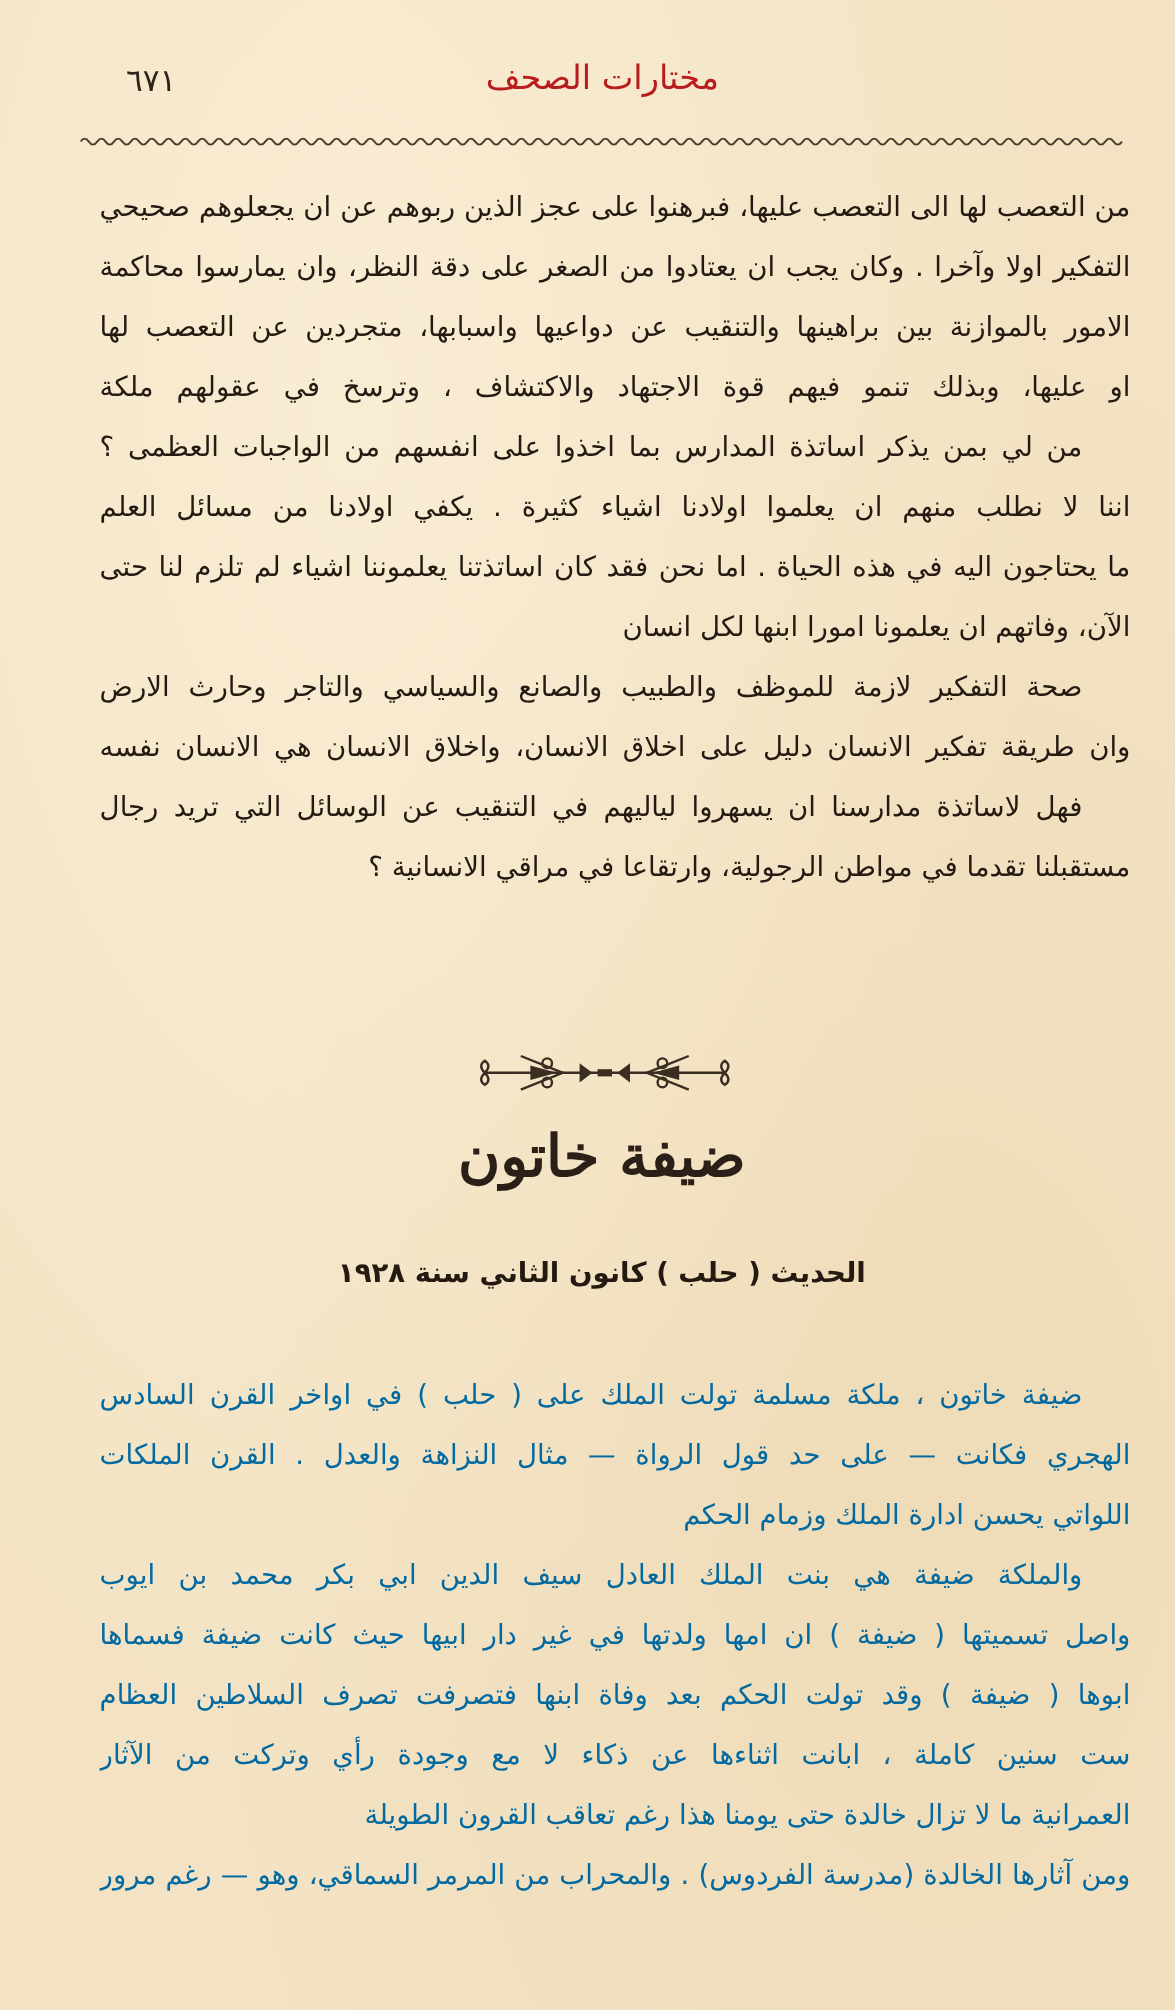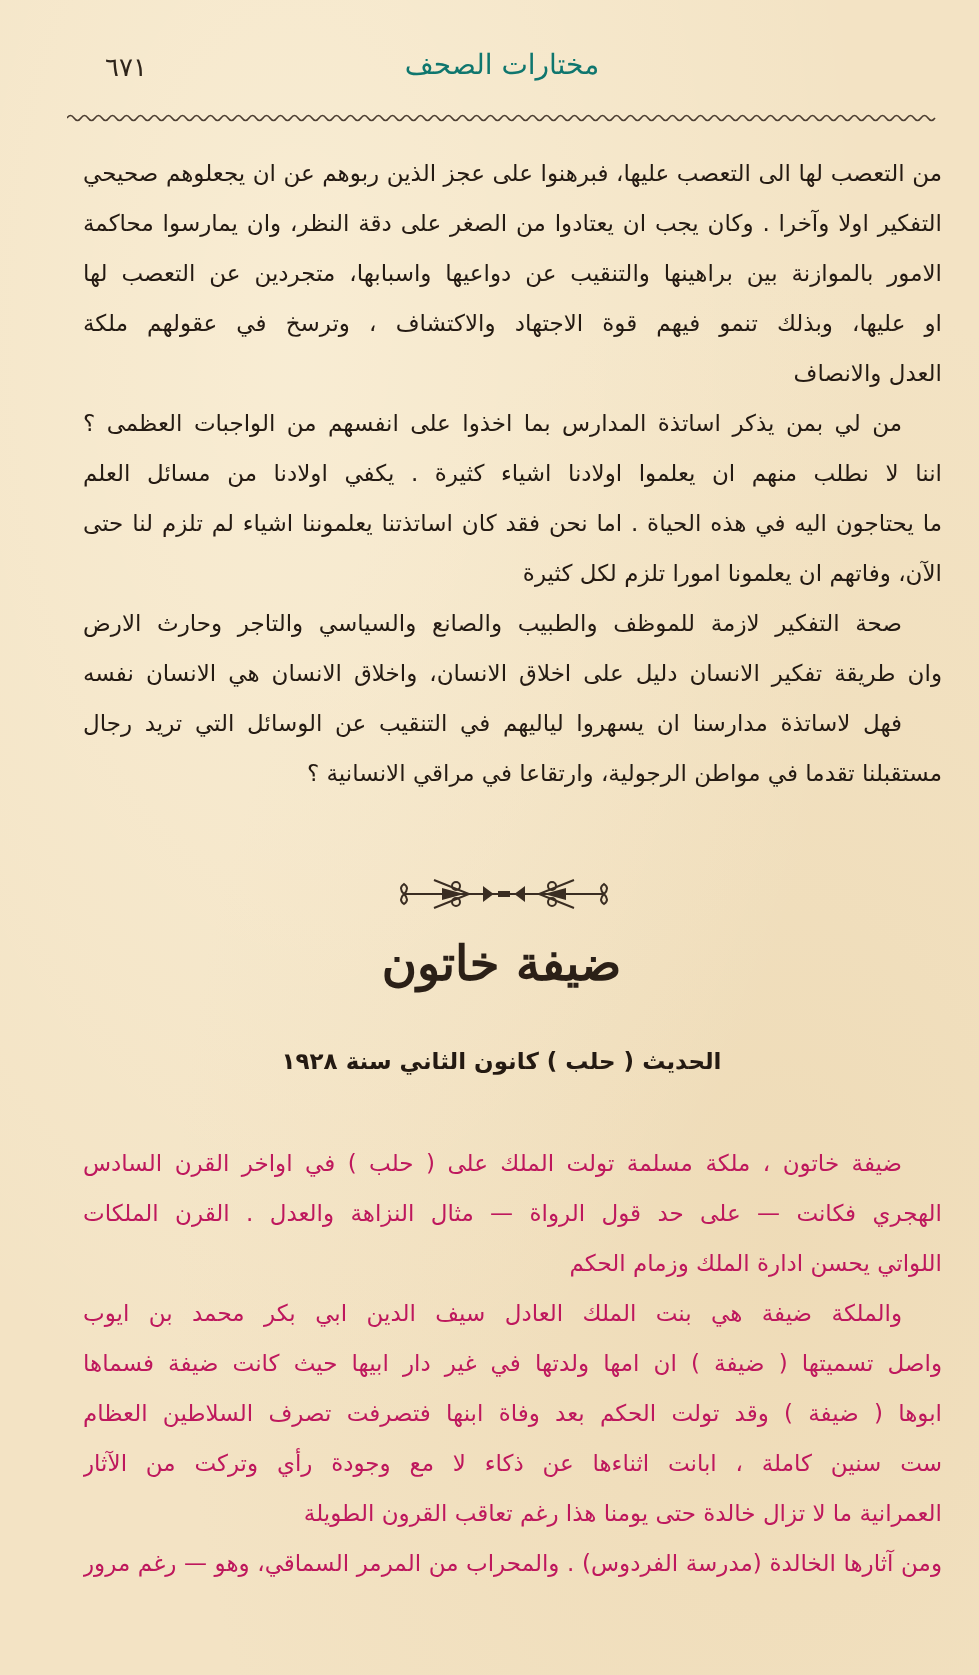--- a/index.html
+++ b/index.html
@@ -39,21 +39,21 @@
       color: #2e241a;
       direction: rtl;
     }
     .running-title {
       position: absolute;
       left: 0; right: 0;
       top: 4px;
       text-align: center;
       font-family: "DejaVu Serif", serif;
       font-size: 28px;
-      color: #0f766e;
+      color: #b91c1c;
       direction: rtl;
     }
     .wavy-rule {
       position: absolute;
       top: 112px;
       left: 55px;
       width: 872px;
       height: 12px;
     }
     .body-text {
@@ -82,21 +82,21 @@
       padding-right: 40px;
     }
     .section-2 {
       position: absolute;
       top: 1138px;
       left: 46px;
       width: 884px;
       direction: rtl;
       font-family: "DejaVu Sans", sans-serif;
       font-size: 23px;
-      color: #be185d;
+      color: #0369a1;
     }
     .ornament {
       position: absolute;
       top: 874px;
       left: 382px;
       width: 220px;
       height: 40px;
     }
     .article-title {
       position: absolute;
@@ -136,26 +136,25 @@
   <svg class="wavy-rule" viewBox="0 0 872 12" preserveAspectRatio="none">
     <path d="M0 6 Q 3.5 1 7 6 T 14 6 T 21 6 T 28 6 T 35 6 T 42 6 T 49 6 T 56 6 T 63 6 T 70 6 T 77 6 T 84 6 T 91 6 T 98 6 T 105 6 T 112 6 T 119 6 T 126 6 T 133 6 T 140 6 T 147 6 T 154 6 T 161 6 T 168 6 T 175 6 T 182 6 T 189 6 T 196 6 T 203 6 T 210 6 T 217 6 T 224 6 T 231 6 T 238 6 T 245 6 T 252 6 T 259 6 T 266 6 T 273 6 T 280 6 T 287 6 T 294 6 T 301 6 T 308 6 T 315 6 T 322 6 T 329 6 T 336 6 T 343 6 T 350 6 T 357 6 T 364 6 T 371 6 T 378 6 T 385 6 T 392 6 T 399 6 T 406 6 T 413 6 T 420 6 T 427 6 T 434 6 T 441 6 T 448 6 T 455 6 T 462 6 T 469 6 T 476 6 T 483 6 T 490 6 T 497 6 T 504 6 T 511 6 T 518 6 T 525 6 T 532 6 T 539 6 T 546 6 T 553 6 T 560 6 T 567 6 T 574 6 T 581 6 T 588 6 T 595 6 T 602 6 T 609 6 T 616 6 T 623 6 T 630 6 T 637 6 T 644 6 T 651 6 T 658 6 T 665 6 T 672 6 T 679 6 T 686 6 T 693 6 T 700 6 T 707 6 T 714 6 T 721 6 T 728 6 T 735 6 T 742 6 T 749 6 T 756 6 T 763 6 T 770 6 T 777 6 T 784 6 T 791 6 T 798 6 T 805 6 T 812 6 T 819 6 T 826 6 T 833 6 T 840 6 T 847 6 T 854 6 T 861 6 T 868 6" fill="none" stroke="#4a3c30" stroke-width="1.6"></path>
   </svg>
 
   <div class="body-text">
 
     <div class="line">من التعصب لها الى التعصب عليها، فبرهنوا على عجز الذين ربوهم عن ان يجعلوهم صحيحي</div>
     <div class="line">التفكير اولا وآخرا . وكان يجب ان يعتادوا من الصغر على دقة النظر، وان يمارسوا محاكمة</div>
     <div class="line">الامور بالموازنة بين براهينها والتنقيب عن دواعيها واسبابها، متجردين عن التعصب لها</div>
     <div class="line">او عليها، وبذلك تنمو فيهم قوة الاجتهاد والاكتشاف ، وترسخ في عقولهم ملكة</div>
-    <div class="line last">العدل والانصاف</div>
 
     <div class="line indent">من لي بمن يذكر اساتذة المدارس بما اخذوا على انفسهم من الواجبات العظمى ؟</div>
     <div class="line">اننا لا نطلب منهم ان يعلموا اولادنا اشياء كثيرة . يكفي اولادنا من مسائل العلم</div>
     <div class="line">ما يحتاجون اليه في هذه الحياة . اما نحن فقد كان اساتذتنا يعلموننا اشياء لم تلزم لنا حتى</div>
-    <div class="line last">الآن، وفاتهم ان يعلمونا امورا تلزم لكل كثيرة</div>
+    <div class="line last">الآن، وفاتهم ان يعلمونا امورا ابنها لكل انسان</div>
 
     <div class="line indent">صحة التفكير لازمة للموظف والطبيب والصانع والسياسي والتاجر وحارث الارض</div>
     <div class="line">وان طريقة تفكير الانسان دليل على اخلاق الانسان، واخلاق الانسان هي الانسان نفسه</div>
 
     <div class="line indent">فهل لاساتذة مدارسنا ان يسهروا لياليهم في التنقيب عن الوسائل التي تريد رجال</div>
     <div class="line last">مستقبلنا تقدما في مواطن الرجولية، وارتقاعا في مراقي الانسانية ؟</div>
   </div>
 
   <svg class="ornament" viewBox="0 0 220 40">
     <g fill="none" stroke="#3a2d22" stroke-width="2">

